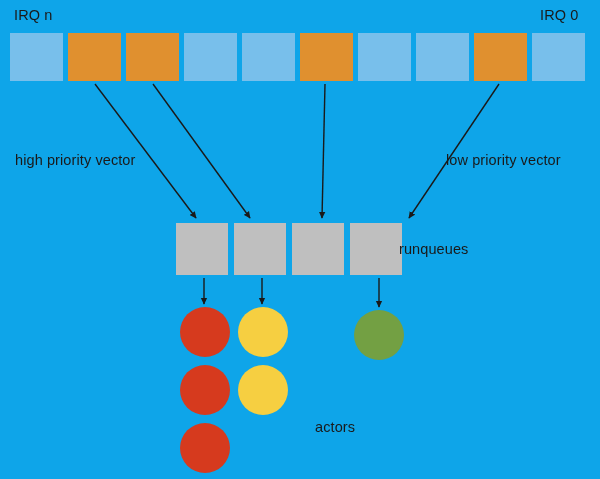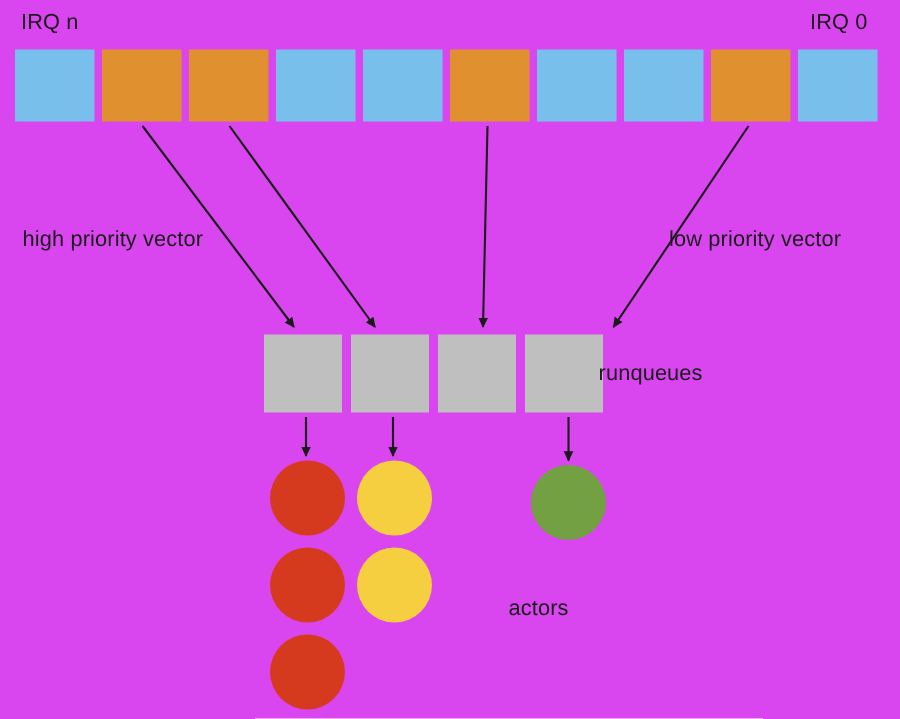--- a/index.html
+++ b/index.html
@@ -8,21 +8,21 @@
     padding: 0;
     background: #ffffff;
   }
   body {
     font-family: "Liberation Sans", sans-serif;
   }
   #canvas {
     position: relative;
     width: 600px;
     height: 479px;
-    background: #d946ef;
+    background: #0ea5e9;
     overflow: hidden;
   }
   .label {
     position: absolute;
     font-family: "Liberation Sans", sans-serif;
     font-size: 14.5px;
     color: #1a1a1a;
     white-space: nowrap;
     line-height: 1;
     letter-spacing: 0.1px;
@@ -97,21 +97,21 @@
     <div class="actor" style="left:180px; top:365px; background:#d63a1e;"></div>
     <div class="actor" style="left:180px; top:423px; background:#d63a1e;"></div>
   </div>
   <div>
     <div class="actor" style="left:238px; top:307px; background:#f6cf41;"></div>
     <div class="actor" style="left:238px; top:365px; background:#f6cf41;"></div>
   </div>
   <div>
     <div class="actor" style="left:354px; top:310px; background:#73a043;"></div>
   </div>
-  <div class="label" style="left:315px; top:399px;margin-left:24px;">actors</div>
+  <div class="label" style="left:315px; top:420px;">actors</div>
 
   <svg class="arrows" viewBox="0 0 600 479">
     <defs>
       <marker id="ah" viewBox="0 0 10 10" refX="8.5" refY="5" markerWidth="5.2" markerHeight="5.2" orient="auto-start-reverse">
         <path d="M 0 0.6 L 9.5 5 L 0 9.4 z" fill="#1a1a1a"></path>
       </marker>
     </defs>
 
     <g>
       <line class="arrow-line" x1="95" y1="84" x2="196" y2="218" marker-end="url(#ah)"></line>

